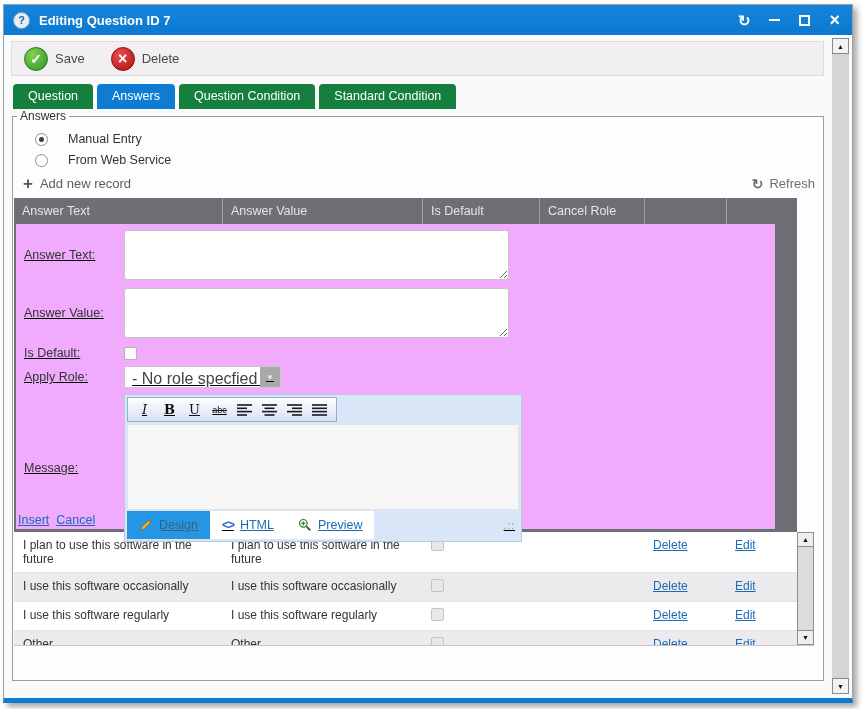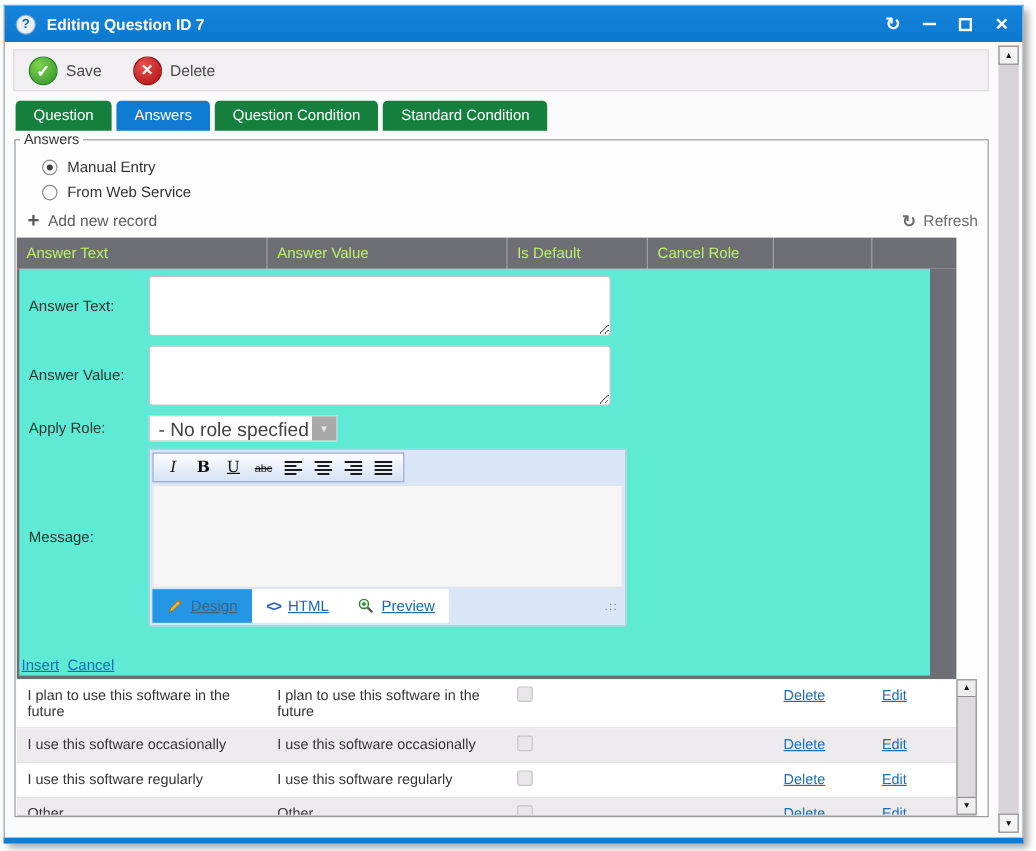--- a/index.html
+++ b/index.html
@@ -65,49 +65,49 @@
   }
   .tab.active { background:#0d7cd2; }
 
   
   fieldset.answers-box {
     margin:0 0 10px 1px; border:1px solid #9c9c9c; background:#fdfdfd;
     height:572px; padding:2px 0 0 0;
   }
   fieldset.answers-box legend { font-size:12px; color:#333; margin-left:4px; padding:0 3px; }
 
-  .radio-row { display:flex; align-items:center; gap:8px; margin:7px 0 0 22px; }
+  .radio-row { display:flex; align-items:center; gap:20px; margin:7px 0 0 22px; }
   .radio {
     width:13px; height:13px; border-radius:50%; border:1px solid #8e8e8e;
     background:#fff; position:relative; flex:0 0 auto;
   }
   .radio.sel::after { content:""; position:absolute; inset:3px; border-radius:50%; background:#3f3f3f; }
   .radio-label { font-size:12.5px; color:#333; }
 
   .cmd-row { display:flex; align-items:center; justify-content:space-between; padding:9px 8px 7px 10px; }
   .cmd-add { display:flex; align-items:center; gap:7px; cursor:pointer; }
   .cmd-add .plus { font-size:17px; font-weight:bold; color:#555; line-height:0.8; }
   .cmd-add .txt { font-size:13px; color:#5d5d5d; }
   .cmd-refresh { display:flex; align-items:center; gap:6px; cursor:pointer; }
   .cmd-refresh .glyph { font-size:14px; color:#6e6e6e; font-weight:bold; line-height:1; }
   .cmd-refresh .txt { font-size:13px; color:#6e6e6e; }
 
   
   .grid { width:800px; margin-left:1px; }
   .gcols { display:grid; grid-template-columns:208px 200px 117px 105px 82px 71px; }
   .ghead { width:783px; background:#6e6e75; }
   .ghead .hcell {
-    color:#bef264; font-size:12.5px; padding:6px 6px 6px 8px;
+    color:#e5e5e5; font-size:12.5px; padding:6px 6px 6px 8px;
     border-left:1px solid rgba(255,255,255,0.35);
   }
   .ghead .hcell:first-child { border-left:none; }
 
   
   .edit-backdrop { width:783px; background:#6e6e75; padding:0 22px 3px 2px; }
-  .edit-panel { background:#5eead4; height:339px; padding:6px 0 0 8px; position:relative; }
+  .edit-panel { background:#f0abfc; height:305px; padding:6px 0 0 8px; position:relative;text-decoration:underline; }
 
   .frow { display:flex; align-items:center; margin-bottom:8px; }
   .flabel { width:100px; font-size:12.5px; color:#333; flex:0 0 auto; }
   .ftextarea {
     width:385px; height:50px; border:1px solid #c6c6c6; border-radius:3px;
     background:#fff; resize:both; font-family:"Liberation Sans",sans-serif; font-size:12px; padding:3px;
   }
   .cb {
     width:13px; height:13px; border:1px solid #b2b2b2; background:#fbfbfb; border-radius:2px;
     display:inline-block;
@@ -236,20 +236,24 @@
             <div class="frow">
               <span class="flabel">Answer Text:</span>
               <textarea class="ftextarea" style=""></textarea>
             </div>
 
             <div class="frow">
               <span class="flabel">Answer Value:</span>
               <textarea class="ftextarea" style=""></textarea>
             </div>
 
+            <div class="frow" style="margin-bottom:6px;">
+              <span class="flabel">Is Default:</span>
+              <span class="cb"></span>
+            </div>
 
             <div class="frow" style="margin-bottom:6px;">
               <span class="flabel">Apply Role:</span>
               <span class="dropdown">
                 <span class="dd-text">- No role specfied -</span>
                 <span class="dd-btn">▼</span>
               </span>
             </div>
 
             <div class="frow" style="margin-bottom:4px;">

